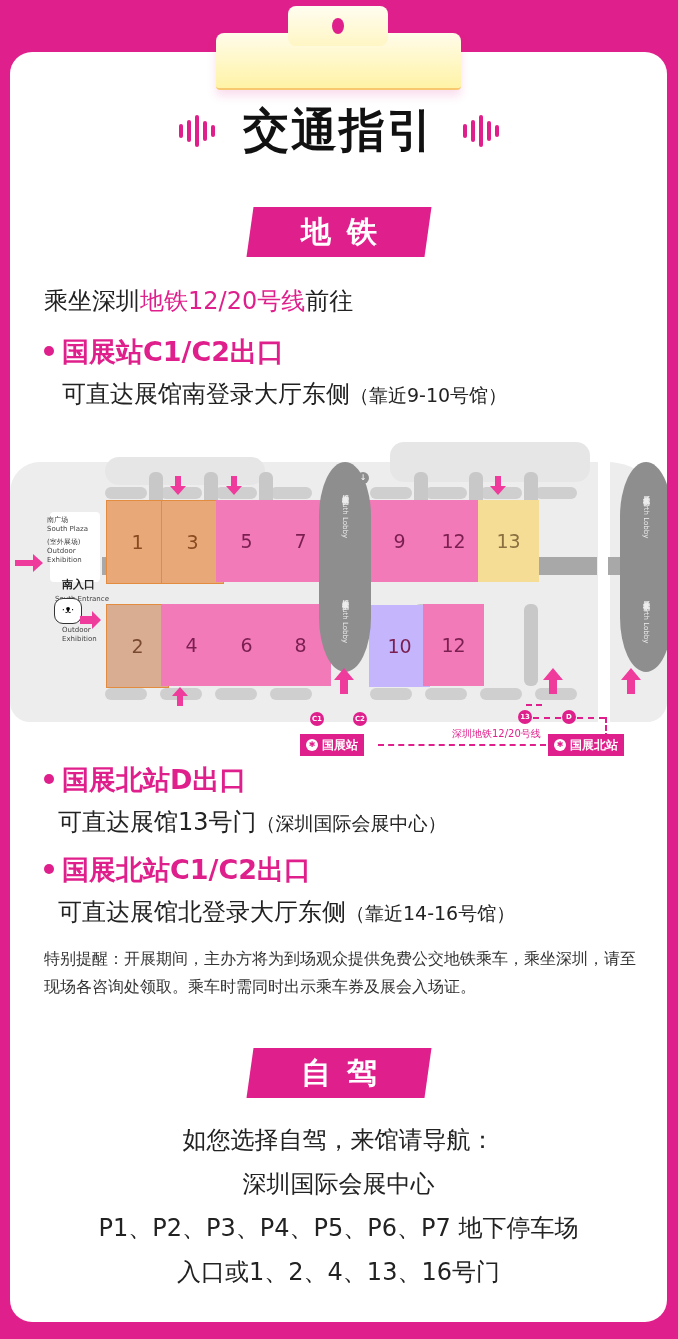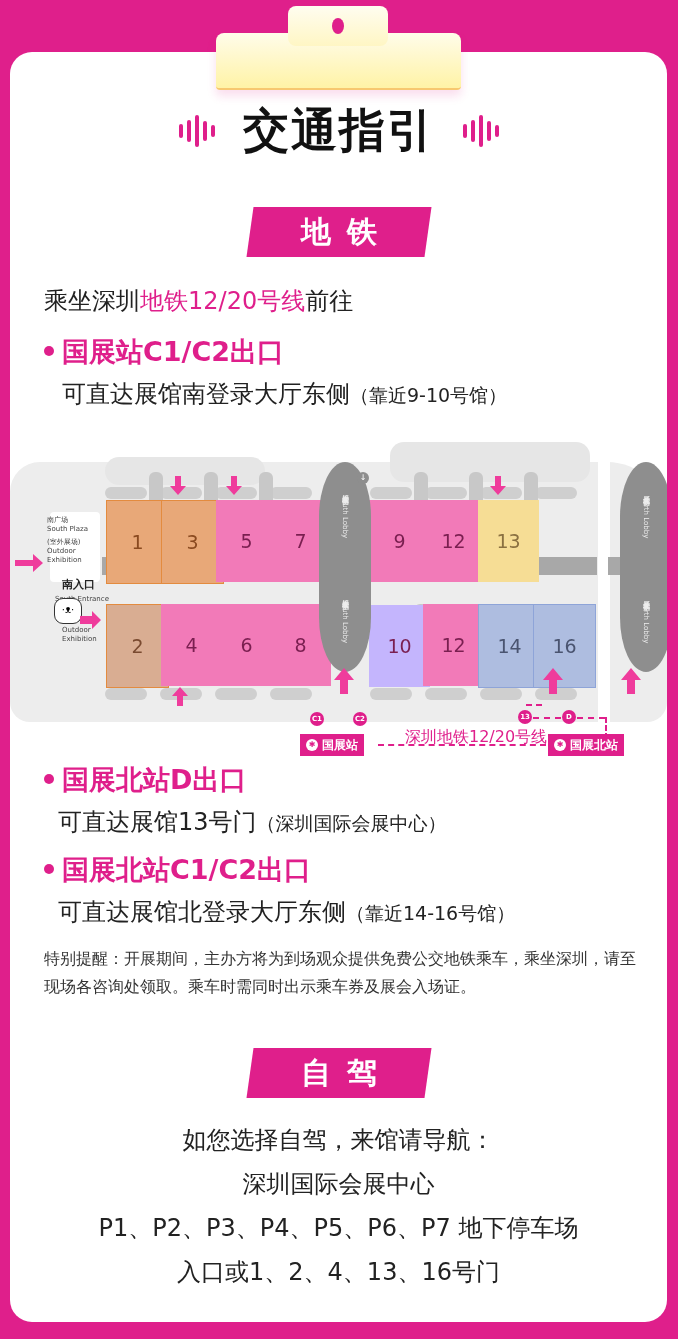--- a/index.html
+++ b/index.html
@@ -27,21 +27,21 @@
   .hall{position:absolute;width:61px;height:82px;display:flex;align-items:center;justify-content:center;font-size:19px;font-family:"DejaVu Sans",sans-serif;}
   .sep{position:absolute;width:14px;height:82px;background:#c8c8c8;border-radius:6px;}
   .pill{position:absolute;height:12px;background:#cfcfcf;border-radius:6px;}
   .lobby{position:absolute;width:52px;height:210px;background:#8e8e8e;border-radius:50%/26%;color:#eee;font-size:7px;writing-mode:vertical-rl;display:flex;align-items:center;justify-content:space-around;}
   .station{position:absolute;background:#df1f8b;color:#fff;font-size:12px;font-weight:bold;padding:2px 6px;height:18px;line-height:18px;display:flex;align-items:center;gap:4px;}
   .station .logo{display:inline-block;width:12px;height:12px;border-radius:50%;background:#fff;color:#df1f8b;font-size:8px;line-height:12px;text-align:center;}
   .exit-dot{position:absolute;width:14px;height:14px;border-radius:50%;background:#df1f8b;color:#fff;font-size:7px;font-weight:bold;display:flex;align-items:center;justify-content:center;}
   .dash{position:absolute;border-top:2px dashed #df1f8b;height:0;}
   .vdash{position:absolute;border-left:2px dashed #df1f8b;width:0;}
   .maplabel{position:absolute;font-size:7px;color:#444;line-height:9px;white-space:nowrap;}
-  .line-label{position:absolute;font-size:16px;color:#df1f8b;white-space:nowrap;}
+  .line-label{position:absolute;font-size:10px;color:#df1f8b;white-space:nowrap;margin-left:47px;}
   .center{position:absolute;left:10px;width:657px;text-align:center;color:#222;font-size:24px;}
 </style>
 </head>
 <body>
 
 <div class="card"></div>
 <div class="clip-body"></div>
 <div class="clip-top">
     <div class="clip-hole"></div>
   </div>
@@ -121,22 +121,20 @@
   <div class="hall" style="left:359px;top:68px;background:#f27ab8;color:#7a1f50">9</div>
   <div class="hall" style="left:413px;top:68px;background:#f27ab8;color:#7a1f50">12</div>
   <div class="hall" style="left:468px;top:68px;background:#f6dd95;color:#8a7040">13</div>
 
   <div class="hall" style="left:96px;top:172px;background:#d9ad92;border:1px solid #e38b3f;color:#7a4a30">2</div>
   <div class="hall" style="left:151px;top:172px;background:#f27ab8;color:#7a1f50">4</div>
   <div class="hall" style="left:206px;top:172px;background:#f27ab8;color:#7a1f50">6</div>
   <div class="hall" style="left:260px;top:172px;background:#f27ab8;color:#7a1f50">8</div>
   <div class="hall" style="left:359px;top:173px;background:#c4b5fd;color:#7a1f50">10</div>
   <div class="hall" style="left:413px;top:172px;background:#f27ab8;color:#7a1f50">12</div>
-  <div class="hall" style="left:468px;top:172px;background:#aebde0;border:1px solid #8ea4d8;color:#4a5470">14</div>
-  <div class="hall" style="left:523px;top:172px;background:#aebde0;border:1px solid #8ea4d8;color:#4a5470">16</div>
 
   <div class="lobby" style="left:309px;top:30px">
       <span>南登录大厅 西侧 South Lobby</span>
       <span>南登录大厅 东侧 South Lobby</span>
     </div>
   <div class="lobby" style="left:610px;top:30px">
       <span>北登录大厅 西侧 North Lobby</span>
       <span>北登录大厅 东侧 North Lobby</span>
     </div>
 

